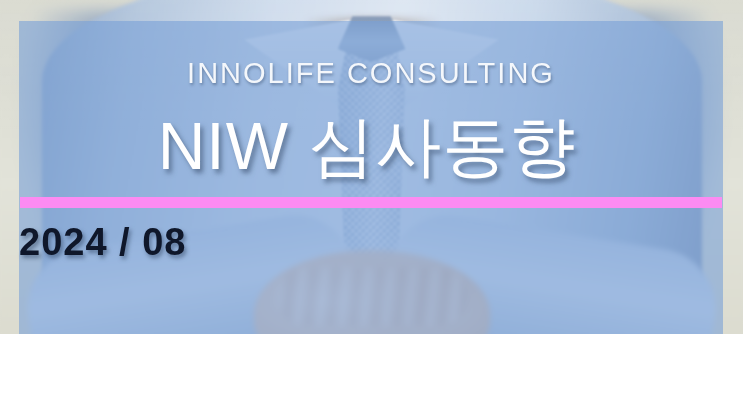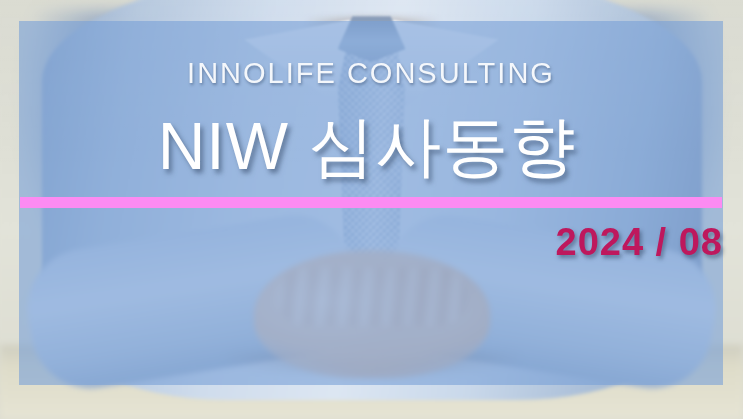--- a/index.html
+++ b/index.html
@@ -3,21 +3,21 @@
 <meta charset="utf-8">
 <style>
   html, body {
     margin: 0;
     padding: 0;
     background: #ffffff;
   }
   #canvas {
     position: relative;
     width: 743px;
-    height: 419px;
+    height: 334px;
     overflow: hidden;
     background: #e3e4dc;
     font-family: "Liberation Sans", sans-serif;
   }
 
   
   .photo {
     position: absolute;
     inset: 0;
     overflow: hidden;
@@ -235,22 +235,22 @@
     left: 1px;
     top: 176px;
     width: 702px;
     height: 11px;
     background: #fc8bf2;
   }
   .period {
     position: absolute;
     left: 0; right: 0;
     top: 200px;
-    text-align: right;
-    color: #be185d;
+    text-align: left;
+    color: #0f172a;
     font-size: 38px;
     font-weight: 700;
     letter-spacing: 1px;
     white-space: nowrap;
     text-shadow: 2px 3px 4px rgba(45,65,95,.55);
   }
   .tagline {
     position: absolute;
     left: 0; right: 0;
     top: 293px;

